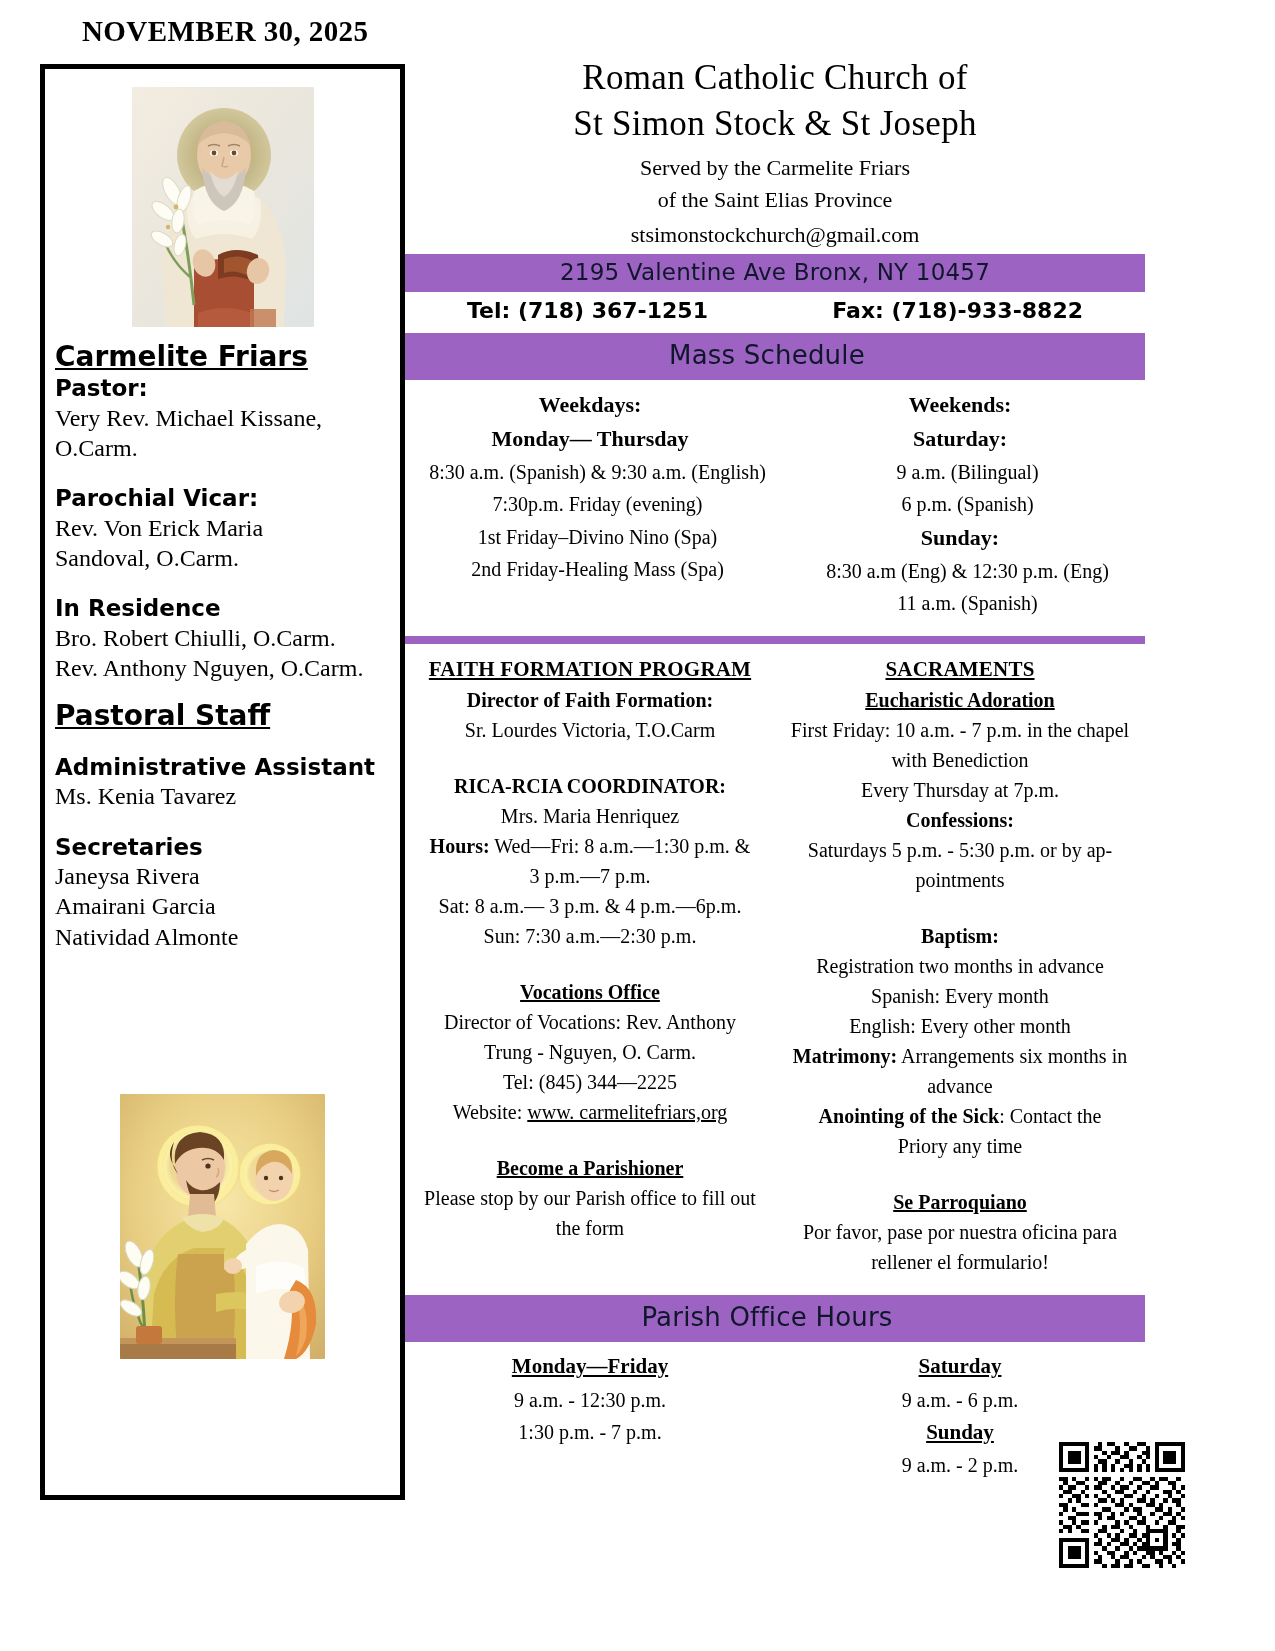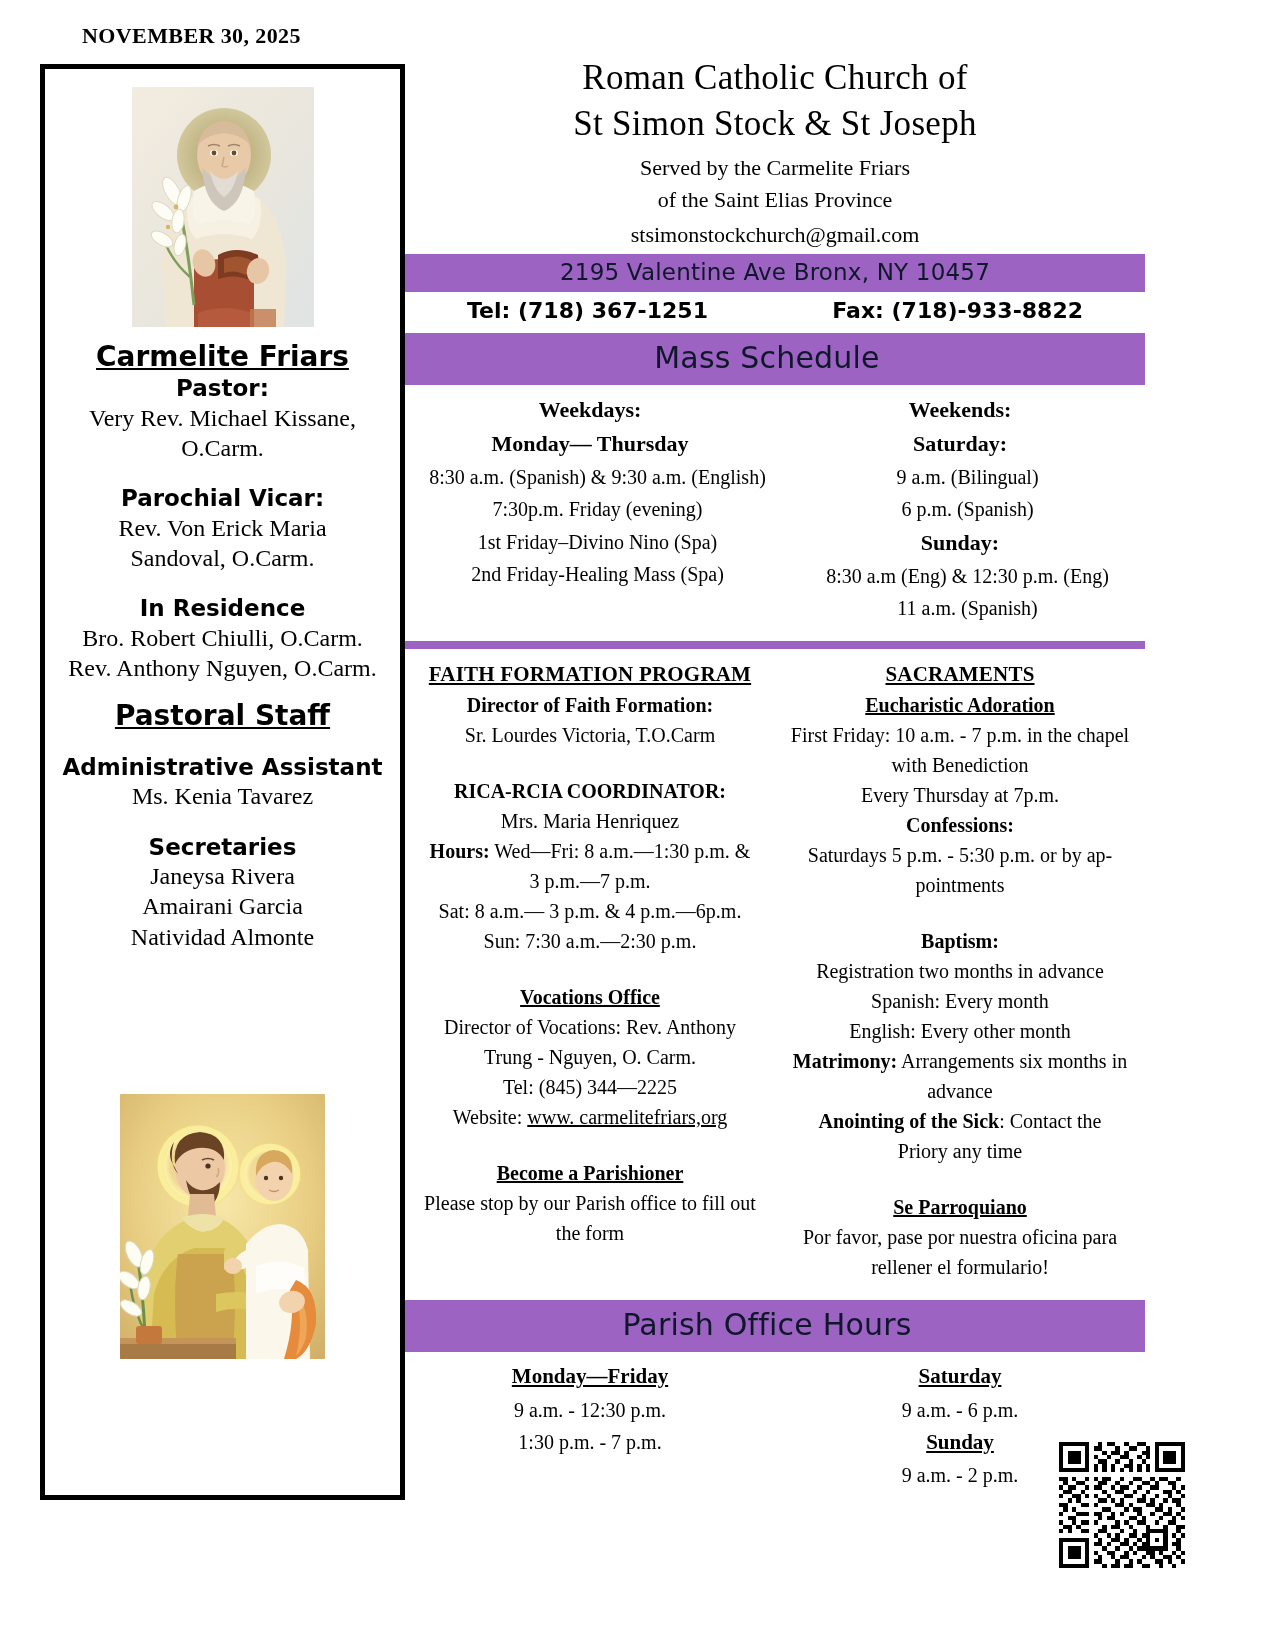--- a/index.html
+++ b/index.html
@@ -8,33 +8,33 @@
     width:1275px; height:1651px;
     background:#ffffff;
     font-family:"Liberation Serif", serif;
     color:#000;
     position:relative;
     overflow:hidden;
   }
 
   
   .date-line{
-    position:absolute; left:82px; top:23px;
+    position:absolute; left:82px; top:15px;
     font-family:"Liberation Serif", serif;
-    font-weight:bold; font-size:22px; letter-spacing:.4px;
+    font-weight:bold; font-size:29px; letter-spacing:.4px;
   }
 
   
   .sidebar{
     position:absolute; left:40px; top:64px;
     width:365px; height:1436px;
     border:5px solid #000;
     background:#fff;
     padding:18px 10px 10px 10px;
-    text-align:center;
+    text-align:left;
   }
   .saint-img{
     width:182px; height:240px;
     margin:0 auto;
     display:block;
     border-radius:1px;
     position:relative; overflow:hidden;
   }
   .saint-img.bottom{ width:205px; height:265px; }
 
@@ -68,21 +68,21 @@
   .ch-sub{
     font-family:"Liberation Serif", serif;
     font-size:22px; text-align:center; line-height:1.45;
   }
   .band{
     background:#9d63c3; color:#0f172a;
     font-family:"DejaVu Sans", sans-serif;
     text-align:center;
   }
   .band.addr{ font-size:23px; padding:5px 0 7px 0; letter-spacing:.2px; }
-  .band.section{ font-size:30px; padding:7px 16px 10px 0; letter-spacing:.2px; }
+  .band.section{ font-size:26px; padding:7px 16px 10px 0; letter-spacing:.2px; }
   .thin-band{ background:#9d63c3; height:8px; }
 
   .telfax{
     display:flex; justify-content:space-between;
     padding:6px 62px 4px 62px;
     font-family:"DejaVu Sans", sans-serif;
     font-weight:bold; font-size:22px;
   }
 
   

